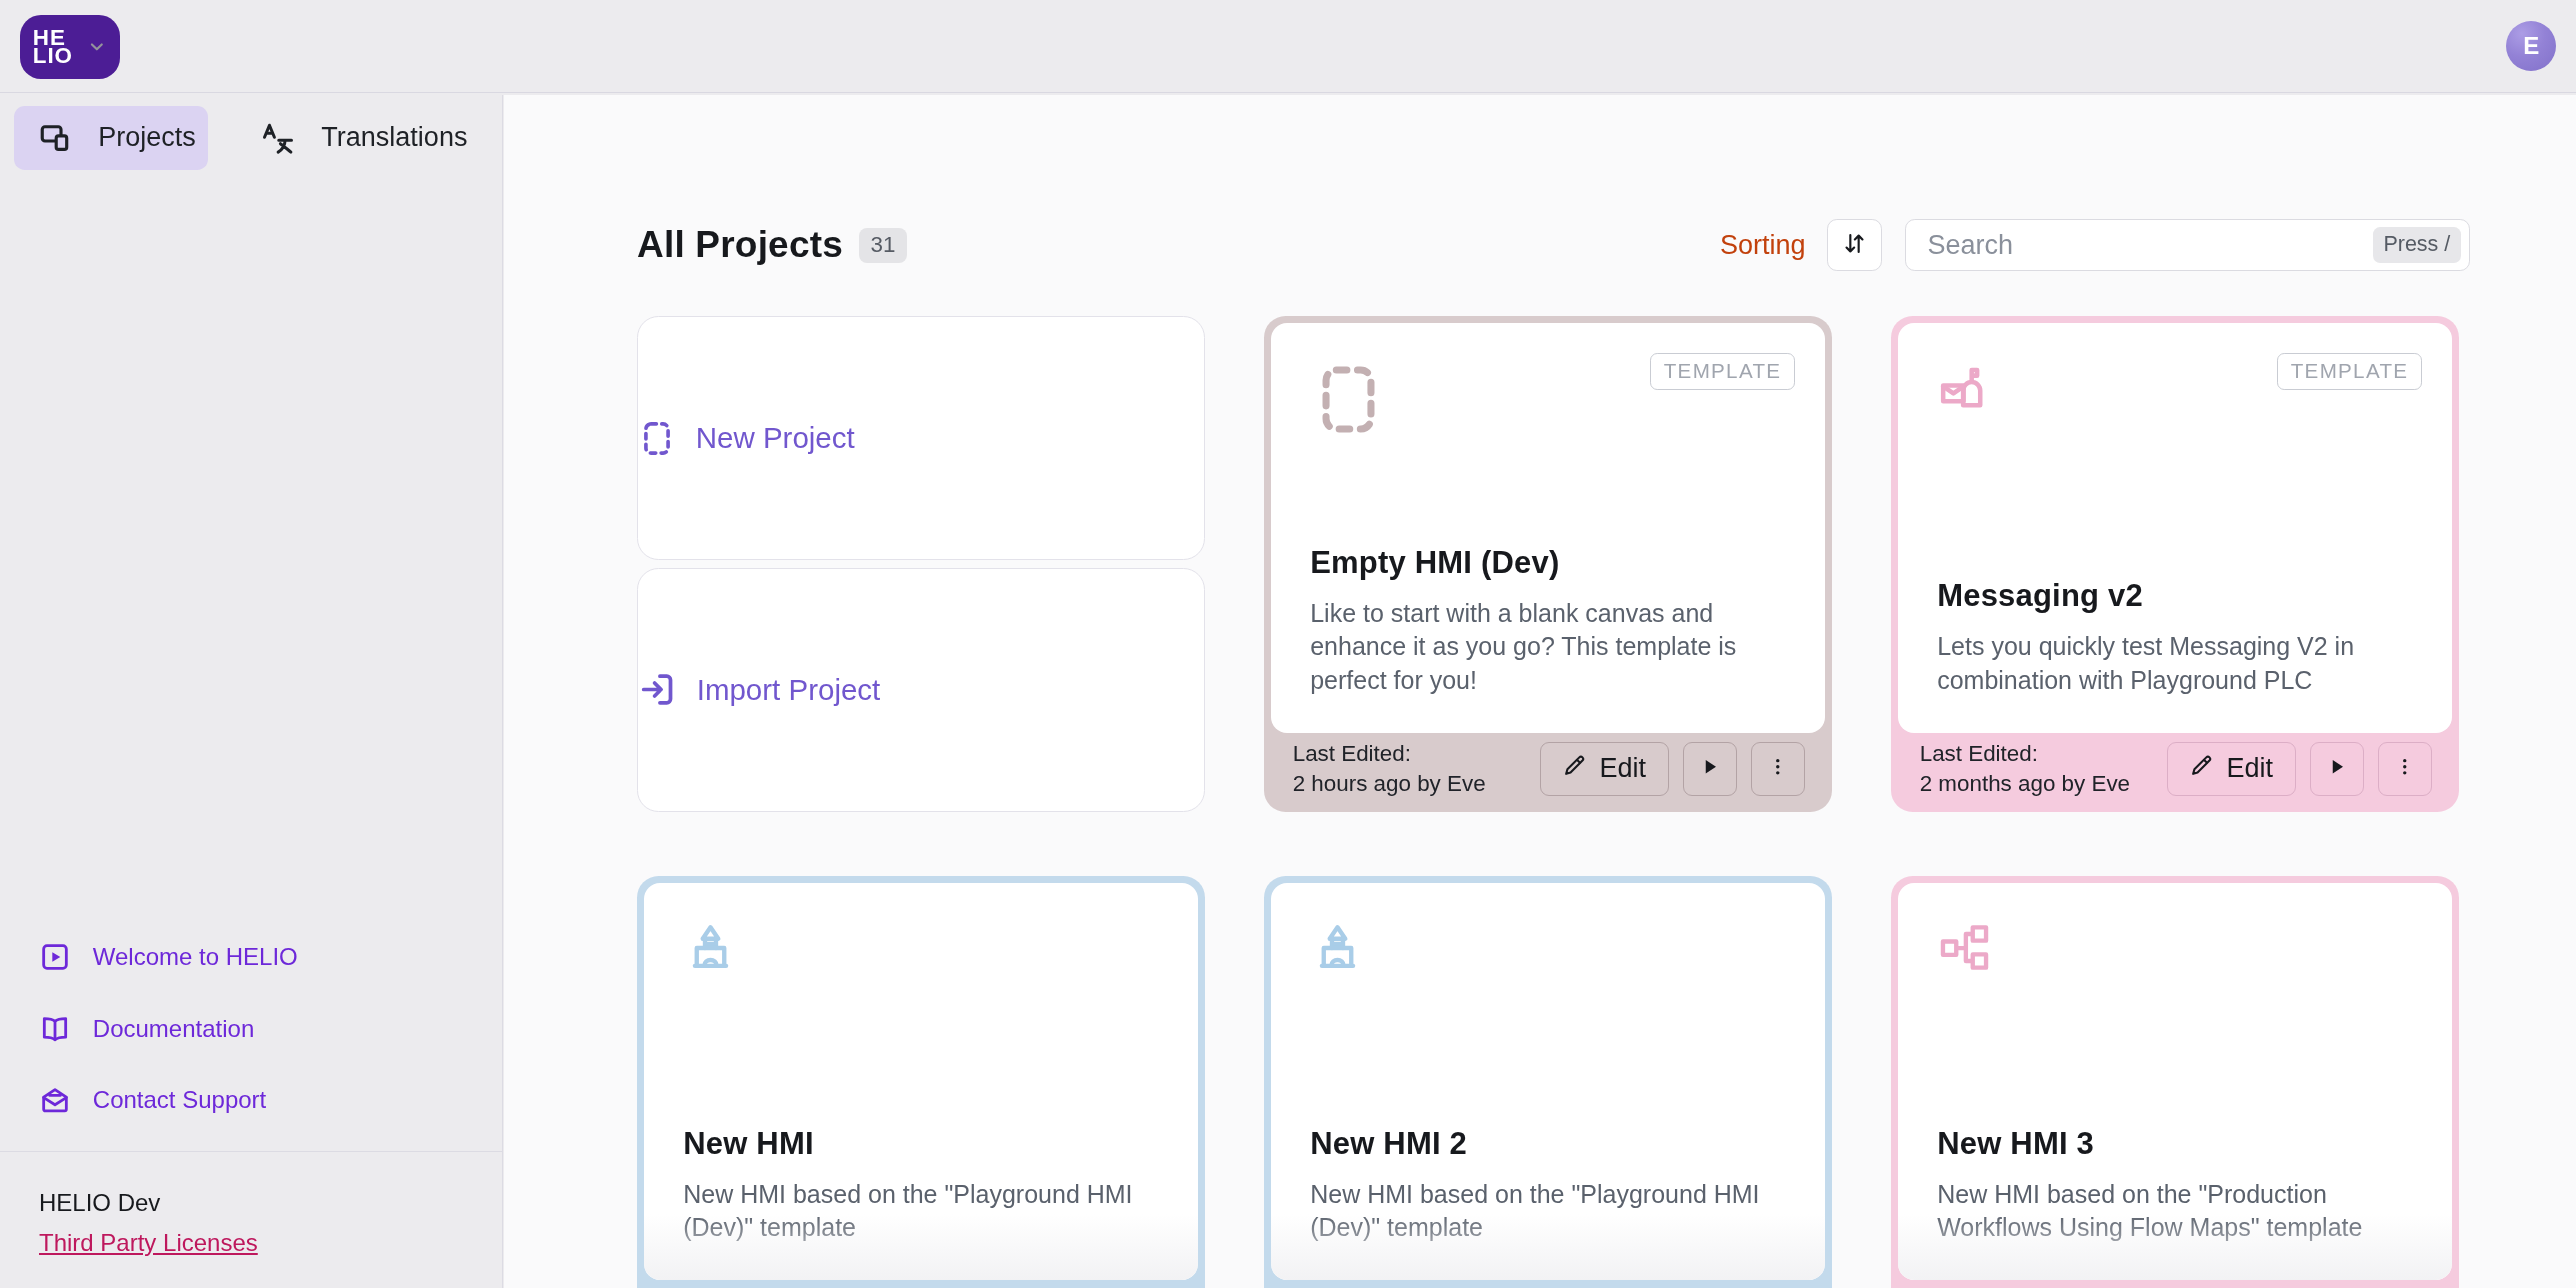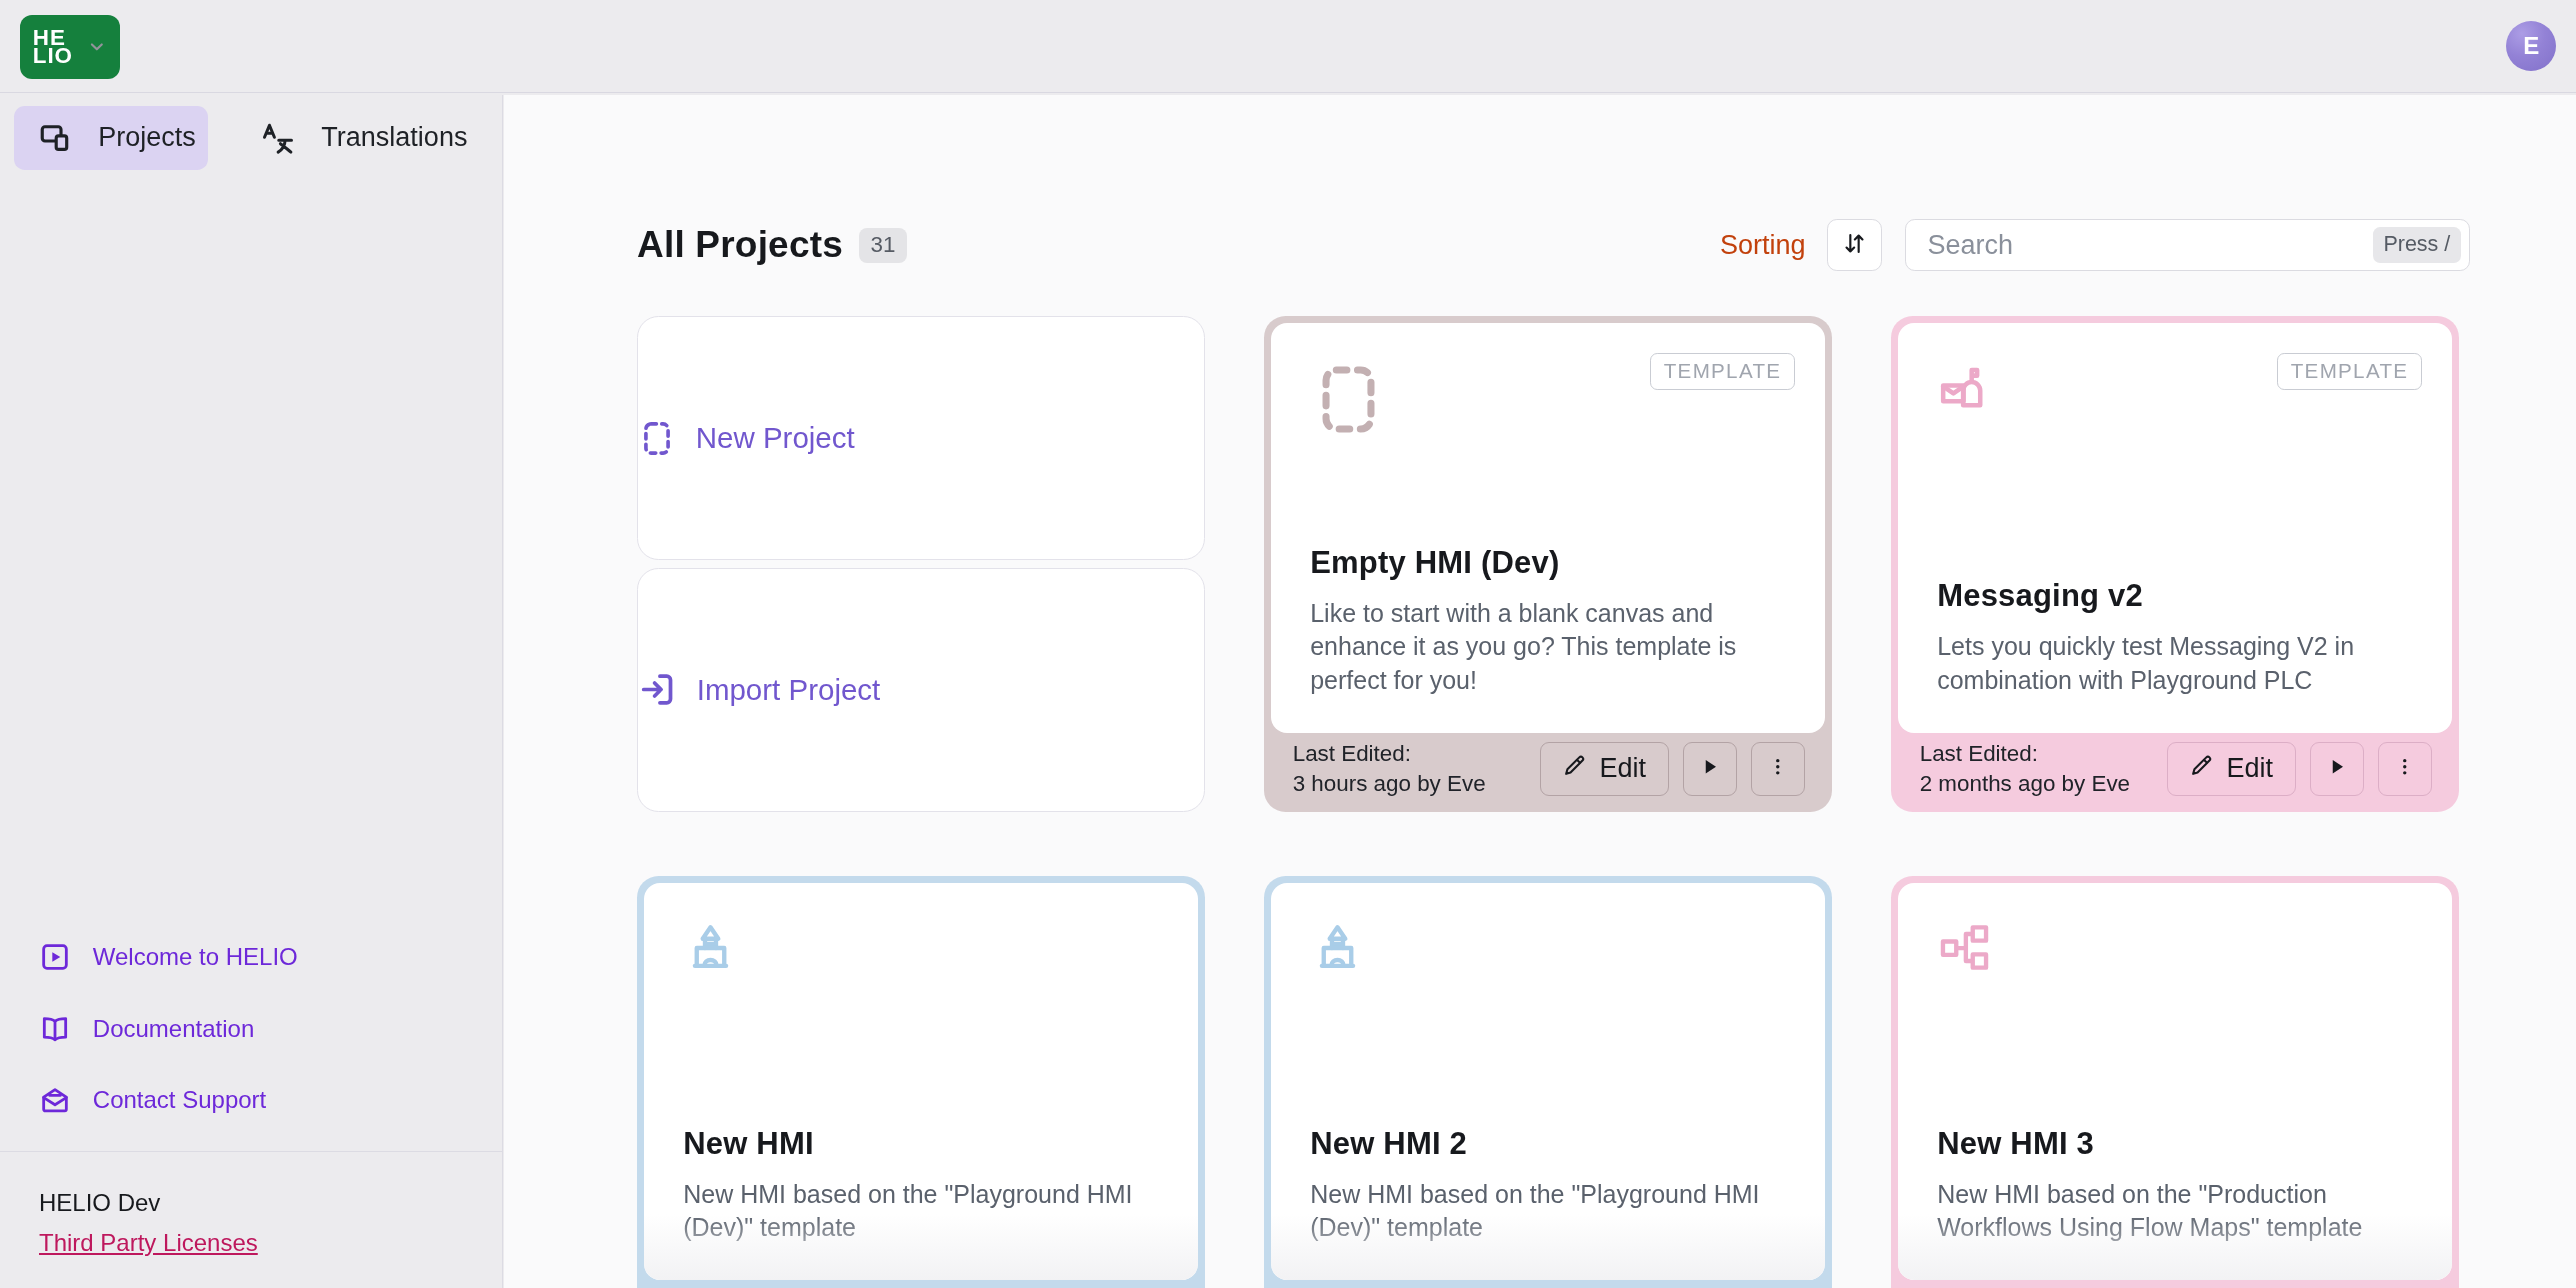--- a/index.html
+++ b/index.html
@@ -12,21 +12,21 @@
   .page { position:relative; width:2576px; height:1288px; overflow:hidden; }
 
   
   .topbar {
     position:absolute; left:0; top:0; width:2576px; height:93px;
     background:#ECEBEE; border-bottom:1.8px solid #D9D8E1;
     display:flex; align-items:center; justify-content:space-between;
     padding:0 19.7px; z-index:5;
   }
   .logo-btn {
-    width:100px; height:64px; margin-top:1.8px; background:#15803d; border-radius:12px;
+    width:100px; height:64px; margin-top:1.8px; background:#4c1d95; border-radius:21px;
     display:flex; align-items:center; justify-content:center; gap:14px;
     cursor:pointer; border:none;
   }
   .logo-mark { color:#FFFFFF; font-weight:bold; font-size:22.4px; line-height:0.82; letter-spacing:0.9px; text-align:left; }
   .logo-chevron { color:#93939B; display:flex; }
   .avatar {
     width:50px; height:50px; border-radius:50%;
     background:radial-gradient(circle at 32% 25%, #AC9DE5 0%, #9382D6 45%, #8170CA 100%);
     color:#fff; font-weight:bold; font-size:24px;
     display:flex; align-items:center; justify-content:center;
@@ -302,21 +302,21 @@
               <rect x="5" y="2.8" width="14" height="18.4" rx="3.2" stroke-dasharray="3.3 3.3"></rect>
             </svg>
           </span>
           <span class="card-spacer"></span>
           <div class="card-title">Empty HMI (Dev)</div>
           <div class="card-desc">Like to start with a blank canvas and enhance it as you go? This template is perfect for you!</div>
         </div>
         <div class="cfooter">
           <div class="last-edited">
             <span>Last Edited:</span><br>
-            <span>3 hours ago by Eve</span>
+            <span>2 hours ago by Eve</span>
           </div>
           <button class="fbtn edit">
             <span>
               <svg width="25" height="25" viewBox="0 0 24 24" fill="none" stroke="currentColor" stroke-width="2" stroke-linecap="round" stroke-linejoin="round">
                 <path d="M4 20 l1.2-4.4 L16.6 4.2 a2.15 2.15 0 0 1 3.05 3.05 L8.2 18.7 4 20 z M14.3 6.4 l3.2 3.2"></path>
               </svg>
             </span>
             <span>Edit</span>
           </button>
           <button class="fbtn square">

